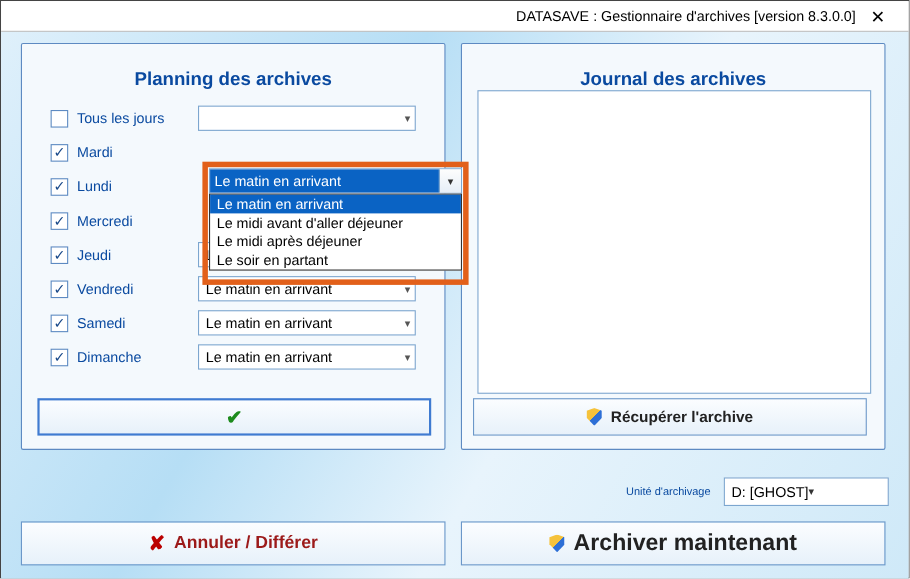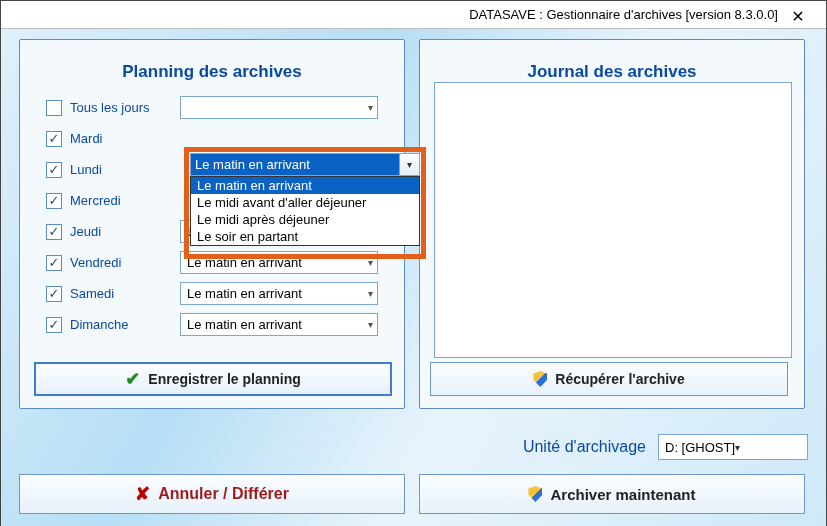--- a/index.html
+++ b/index.html
@@ -141,21 +141,21 @@
   .archive-unit {
     position: absolute;
     right: 18px;
     top: 405px;
     display: flex;
     align-items: center;
     gap: 12px;
   }
   .unit-label {
     color: #0a4aa0;
-    font-size: 16px;
+    font-size: 10px;
   }
   .unit-select {
     width: 150px;
     height: 26px;
     border: 1px solid #7ca6cf;
     background: #fff;
     display: flex;
     align-items: center;
     padding: 0 6px;
     cursor: pointer;
@@ -167,21 +167,21 @@
     font-weight: bold;
     color: #9c1a1a;
     font-size: 16px;
   }
   .btn-cancel .icon { color: #b00; font-weight: bold; font-size: 18px;}
   .btn-archive {
     position: absolute;
     left: 418px; top: 445px;
     width: 386px; height: 40px;
     font-weight: bold;
-    font-size: 15px;
+    font-size: 21px;
   }
   .shield {
     display: inline-block;
     width: 14px; height: 16px;
     background: linear-gradient(135deg, #f5c23b 0 50%, #2d6fd6 50% 100%);
     clip-path: polygon(50% 0, 100% 15%, 100% 55%, 50% 100%, 0 55%, 0 15%);
   }
   .check-green { color: #1d8b1d; font-size: 18px; font-weight: bold; }
   .open-dropdown {
     position: absolute;
@@ -314,21 +314,20 @@
           <div class="combo">
             <span>Le matin en arrivant</span>
             <span class="arrow">▾</span>
           </div>
         </div>
 
       </div>
 
       <div class="btn btn-save">
         <span class="check-green">✔</span>
-        <span>Enregistrer le planning</span>
       </div>
 
       <div class="open-dropdown">
         <div class="dd-frame"></div>
         <div class="dd-selected">
           <span class="sel-text">Le matin en arrivant</span>
           <span class="dd-btn">▾</span>
         </div>
         <div class="dd-list">
           <div class="dd-item hl">Le matin en arrivant</div>

